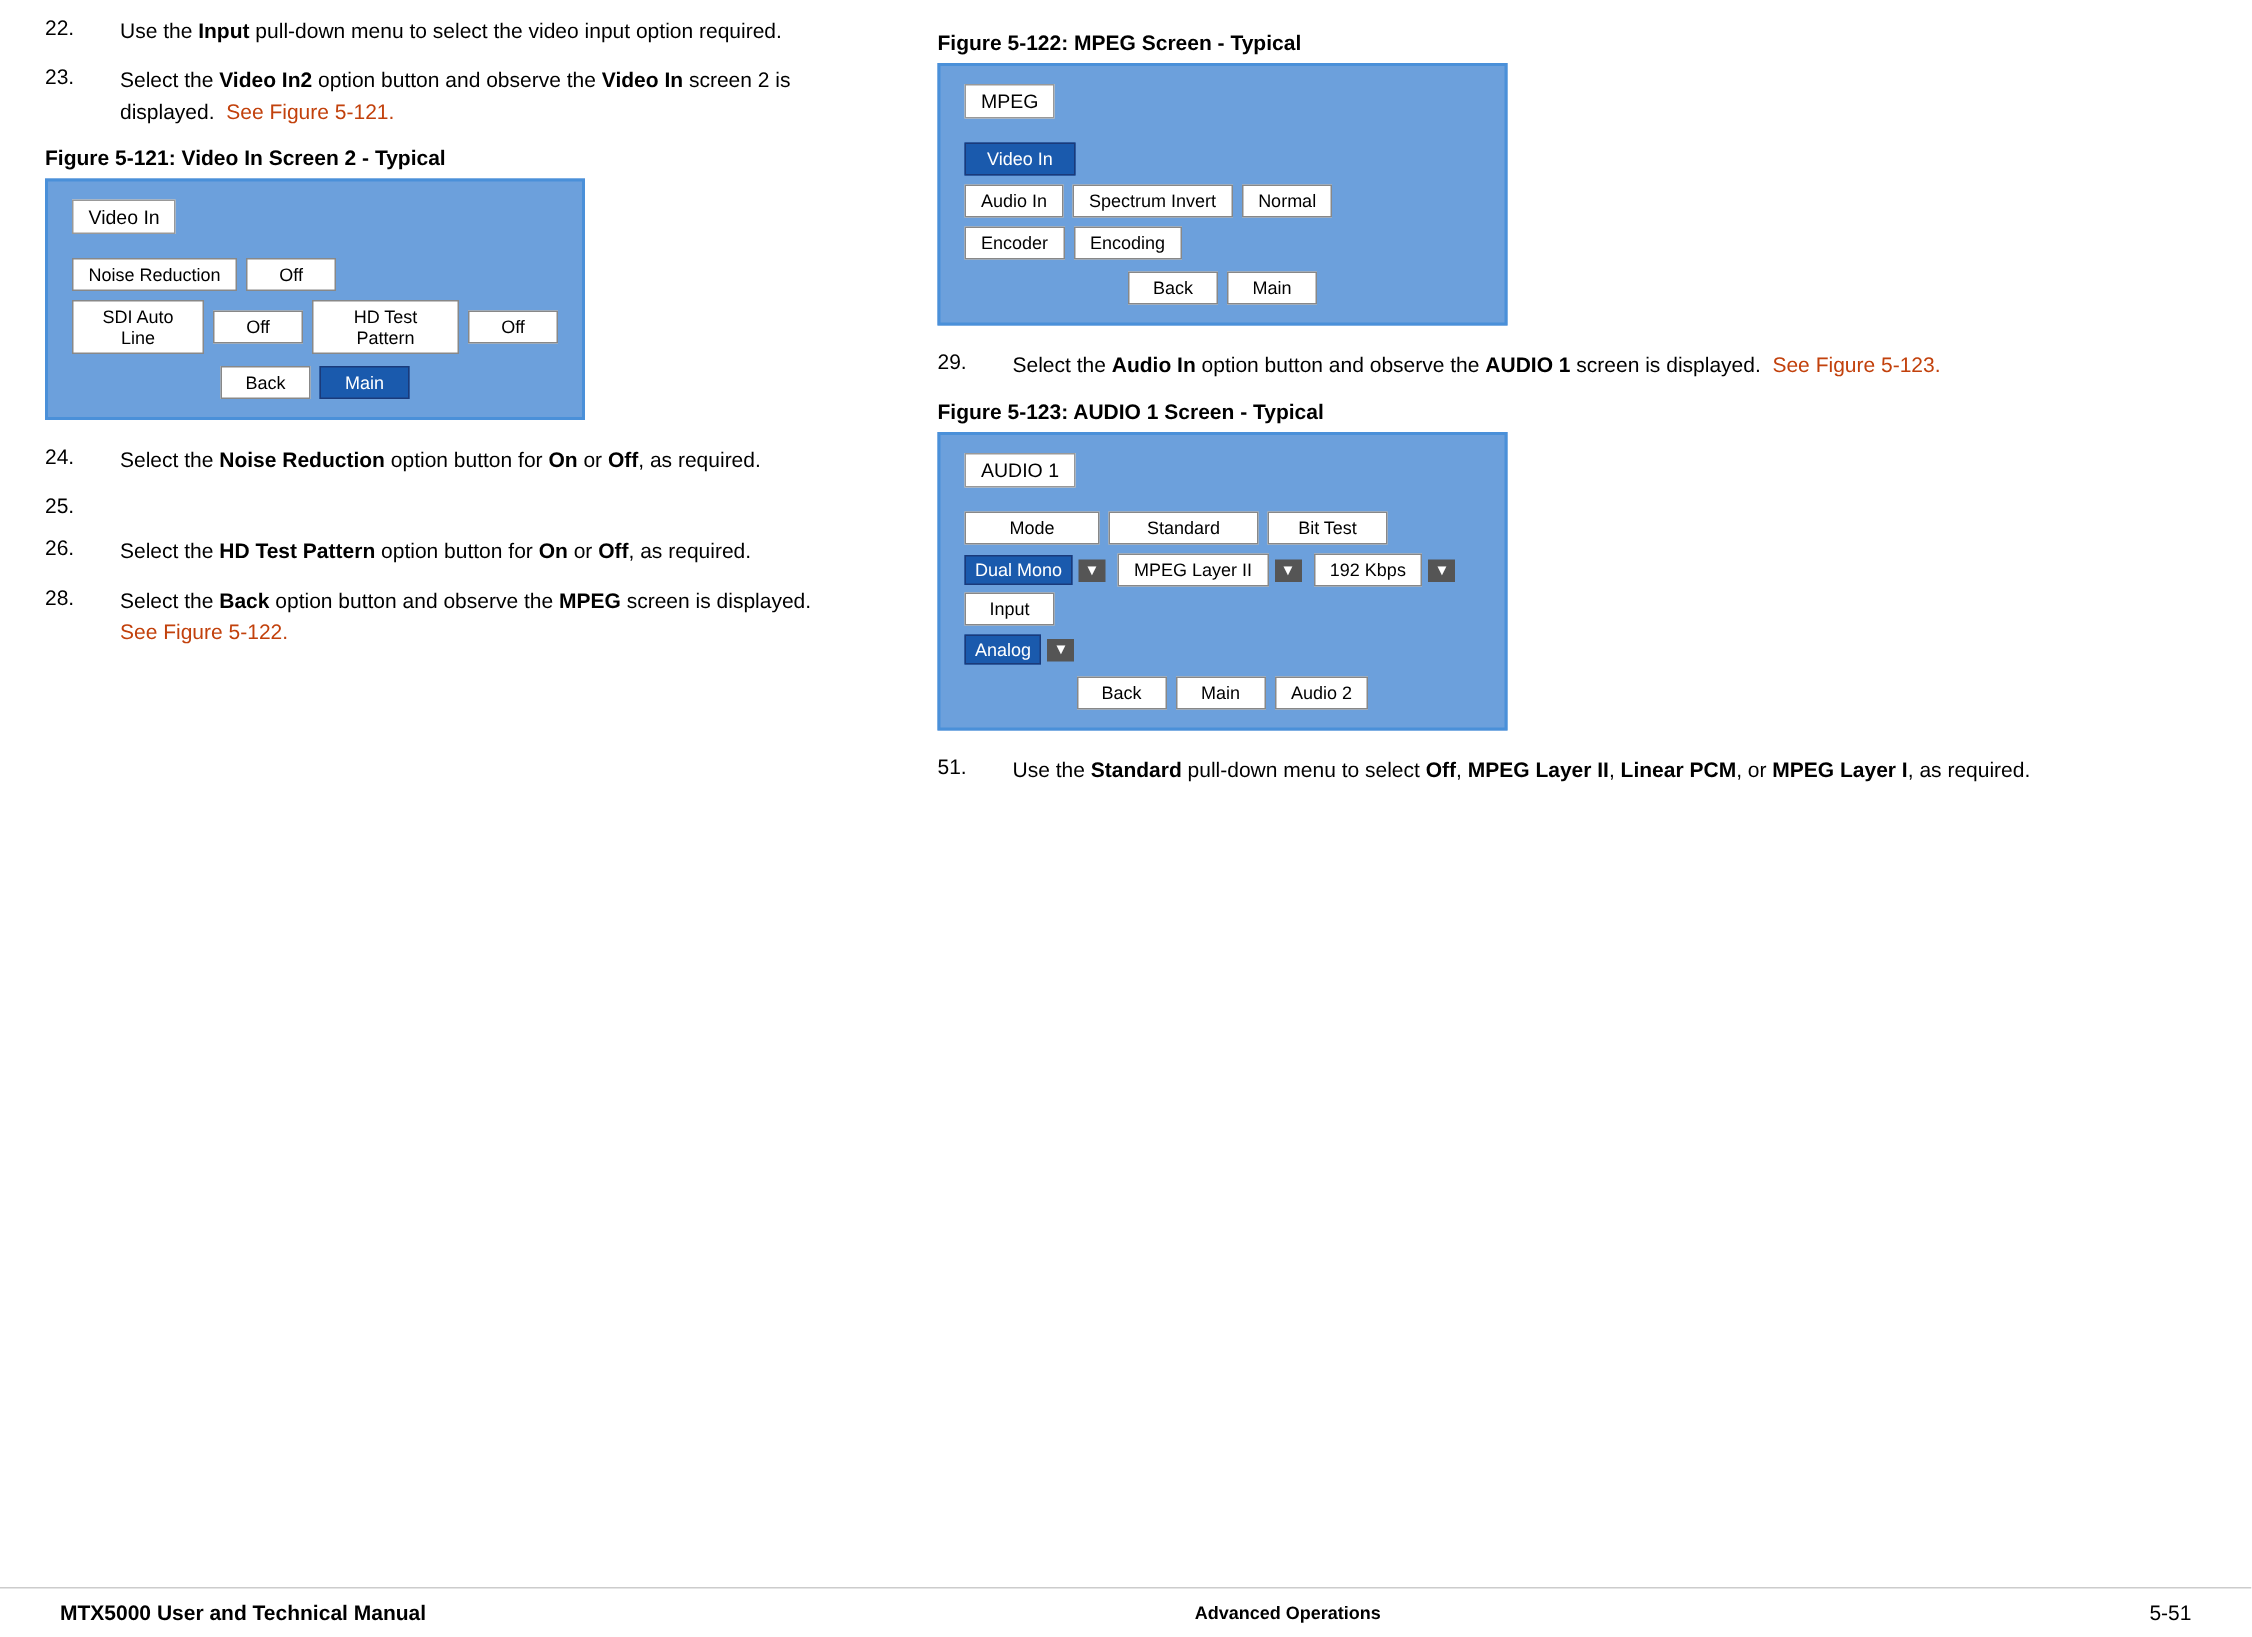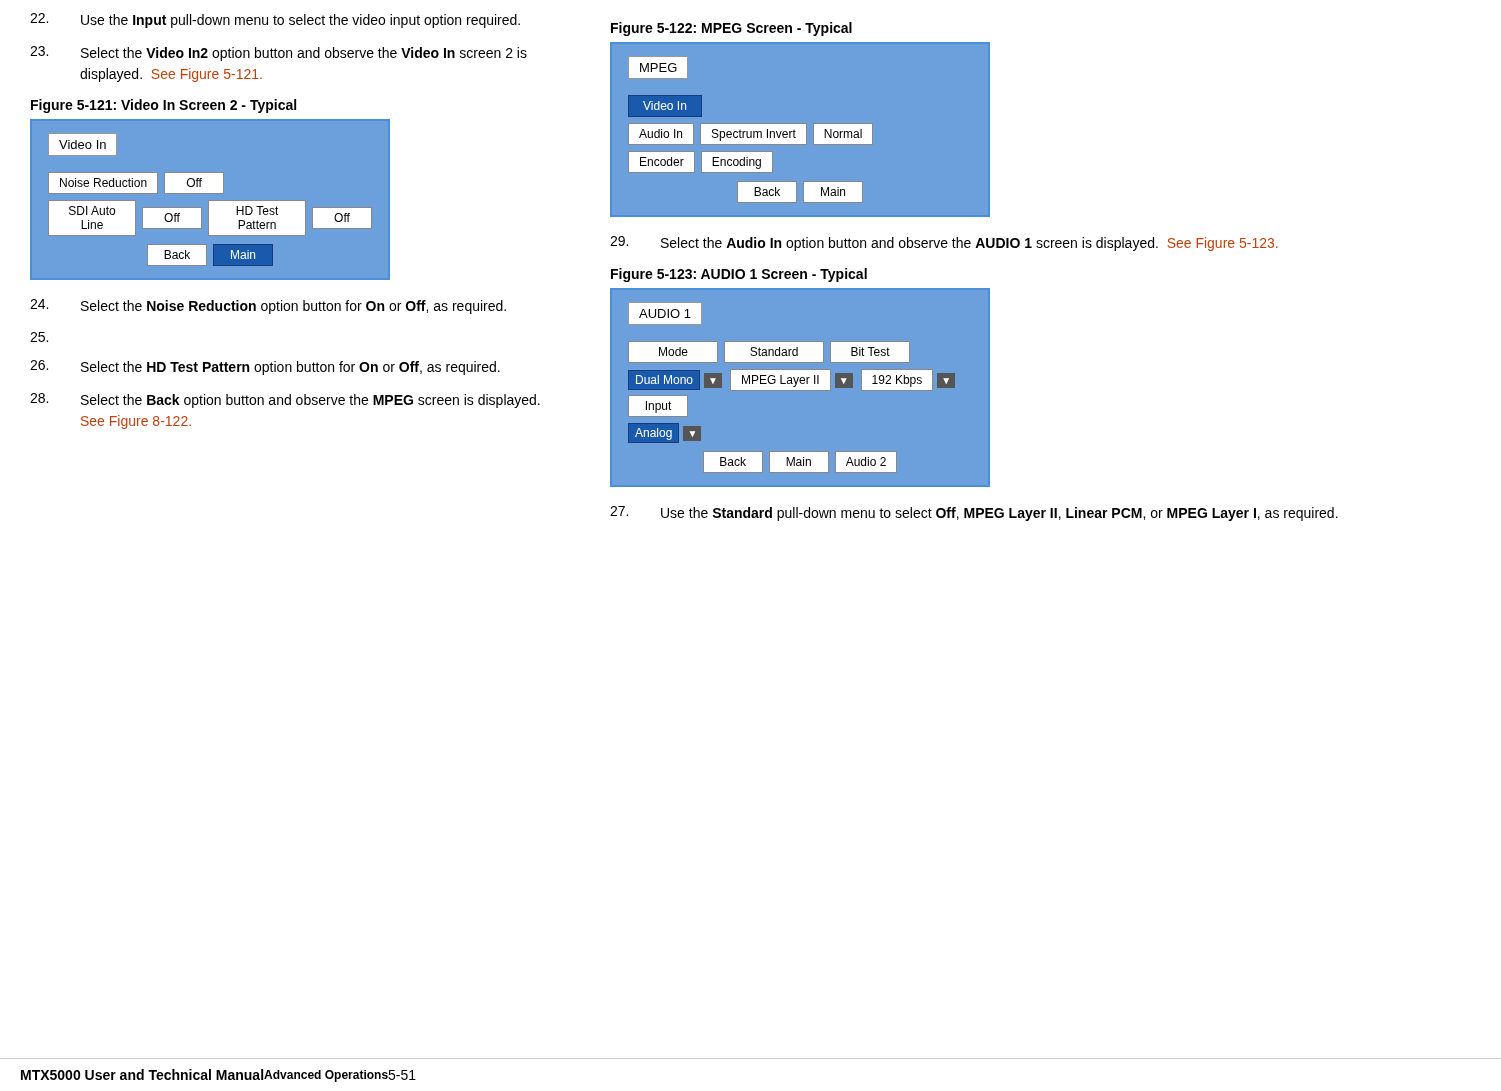--- a/index.html
+++ b/index.html
@@ -16,20 +16,21 @@
       display: flex;
       flex-direction: column;
       width: 1501px;
       min-height: 1091px;
     }
 
     .main-content {
       display: flex;
       flex: 1;
       padding: 10px 30px;
+      gap: 15px;
     }
 
     .left-column {
       width: 560px;
       padding-right: 20px;
     }
 
     .right-column {
       flex: 1;
       padding-left: 20px;
@@ -147,23 +148,23 @@
       border: 1px solid #1a3a7a;
       padding: 2px 6px;
       font-size: 12px;
       display: inline-block;
     }
 
     
     .footer-bar {
       border-top: 1px solid #ccc;
       display: flex;
-      justify-content: flex-start;
+      justify-content: space-between;
       align-items: center;
-      padding: 8px 20px;
+      padding: 8px 40px;
       background: #fff;
     }
 
     .footer-left {
       font-weight: bold;
       font-size: 14px;
     }
 
     .footer-center {
       font-size: 12px;
@@ -227,21 +228,21 @@
       </div>
       <div class="numbered-item">
         <span class="num">25.</span>
       </div>
       <div class="numbered-item">
         <span class="num">26.</span>
         <span class="item-text">Select the <b>HD Test Pattern</b> option button for <b>On</b> or <b>Off</b>, as required.</span>
       </div>
       <div class="numbered-item">
         <span class="num">28.</span>
-        <span class="item-text">Select the <b>Back</b> option button and observe the <b>MPEG</b> screen is displayed.&nbsp; <a href="#">See Figure 8-122.</a></span>
+        <span class="item-text">Select the <b>Back</b> option button and observe the <b>MPEG</b> screen is displayed.&nbsp; <a href="#">See Figure 5-122.</a></span>
       </div>
 
     </div>
 
     <div class="right-column">
 
       <div class="figure-label">Figure 5-122:   MPEG Screen - Typical</div>
 
       <div class="mpeg-screen">
         <div class="screen-row">
@@ -301,21 +302,21 @@
         </div>
 
         <div class="screen-footer">
           <span class="screen-btn">Back</span>
           <span class="screen-btn">Main</span>
           <span class="screen-btn">Audio 2</span>
         </div>
       </div>
 
       <div class="numbered-item">
-        <span class="num">27.</span>
+        <span class="num">51.</span>
         <span class="item-text">Use the <b>Standard</b> pull-down menu to select <b>Off</b>, <b>MPEG Layer II</b>, <b>Linear PCM</b>, or <b>MPEG Layer I</b>, as required.</span>
       </div>
 
     </div>
   </div>
 
   <div class="footer-bar">
     <span class="footer-left">MTX5000 User and Technical Manual</span>
     <span class="footer-center">Advanced Operations</span>
     <span class="footer-right">5-51</span>

